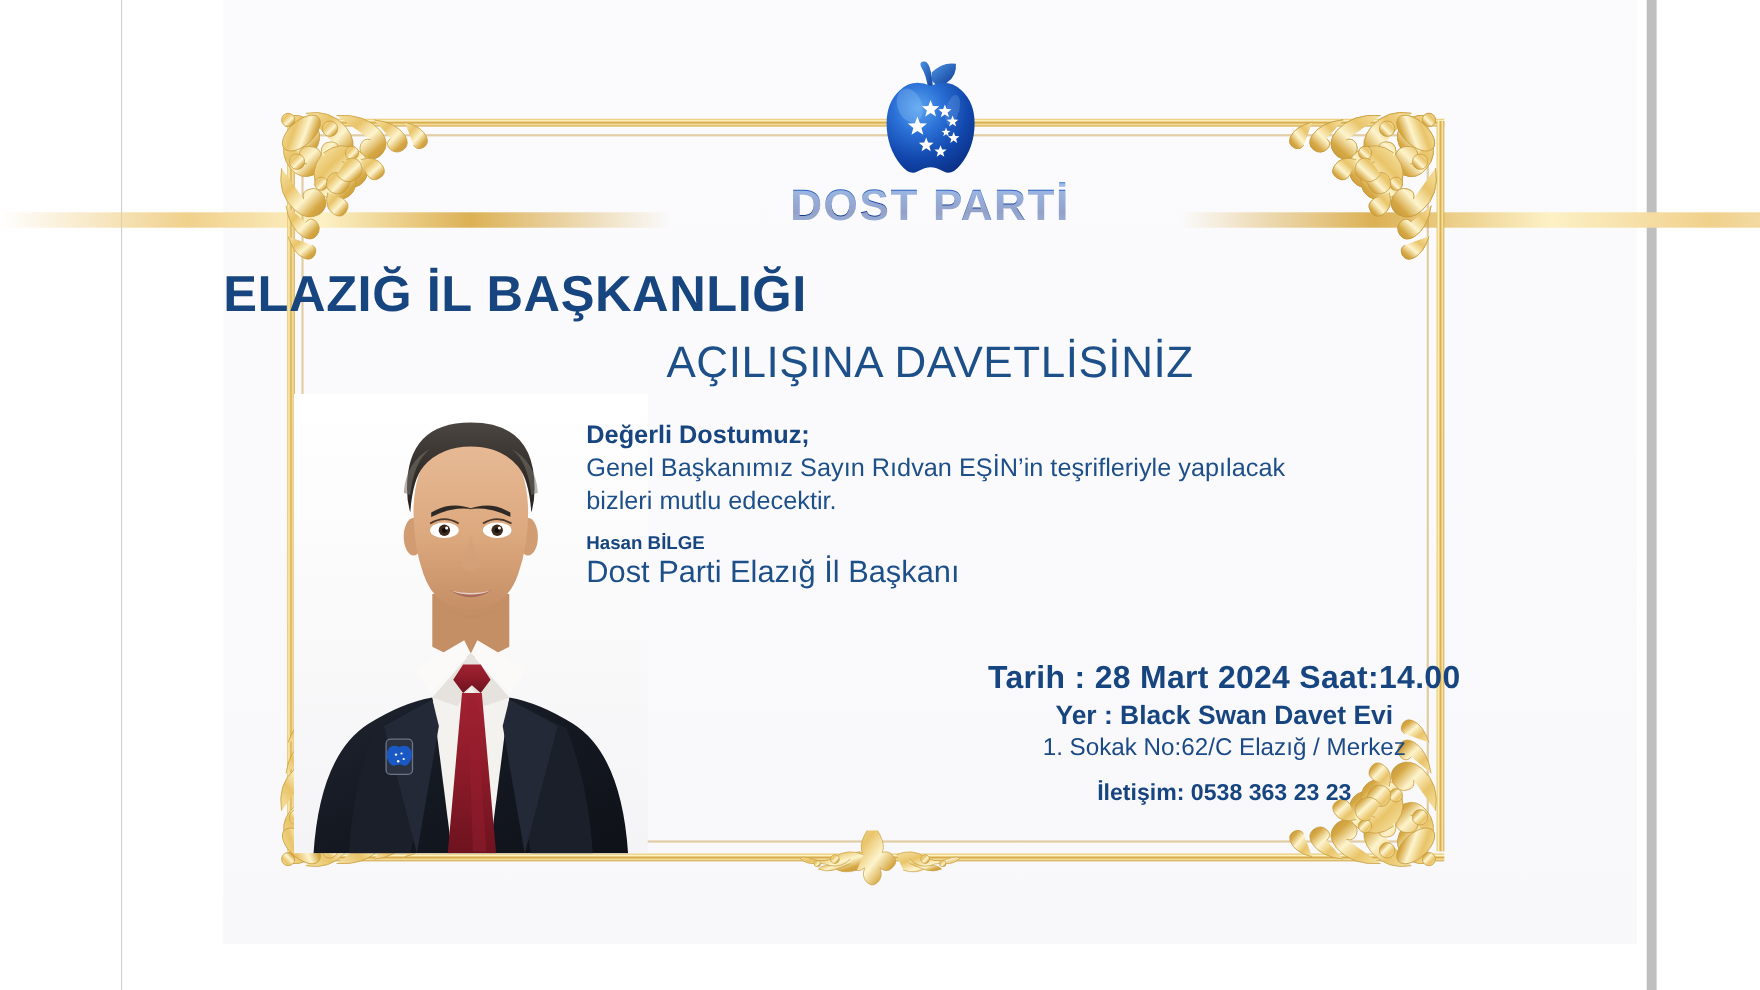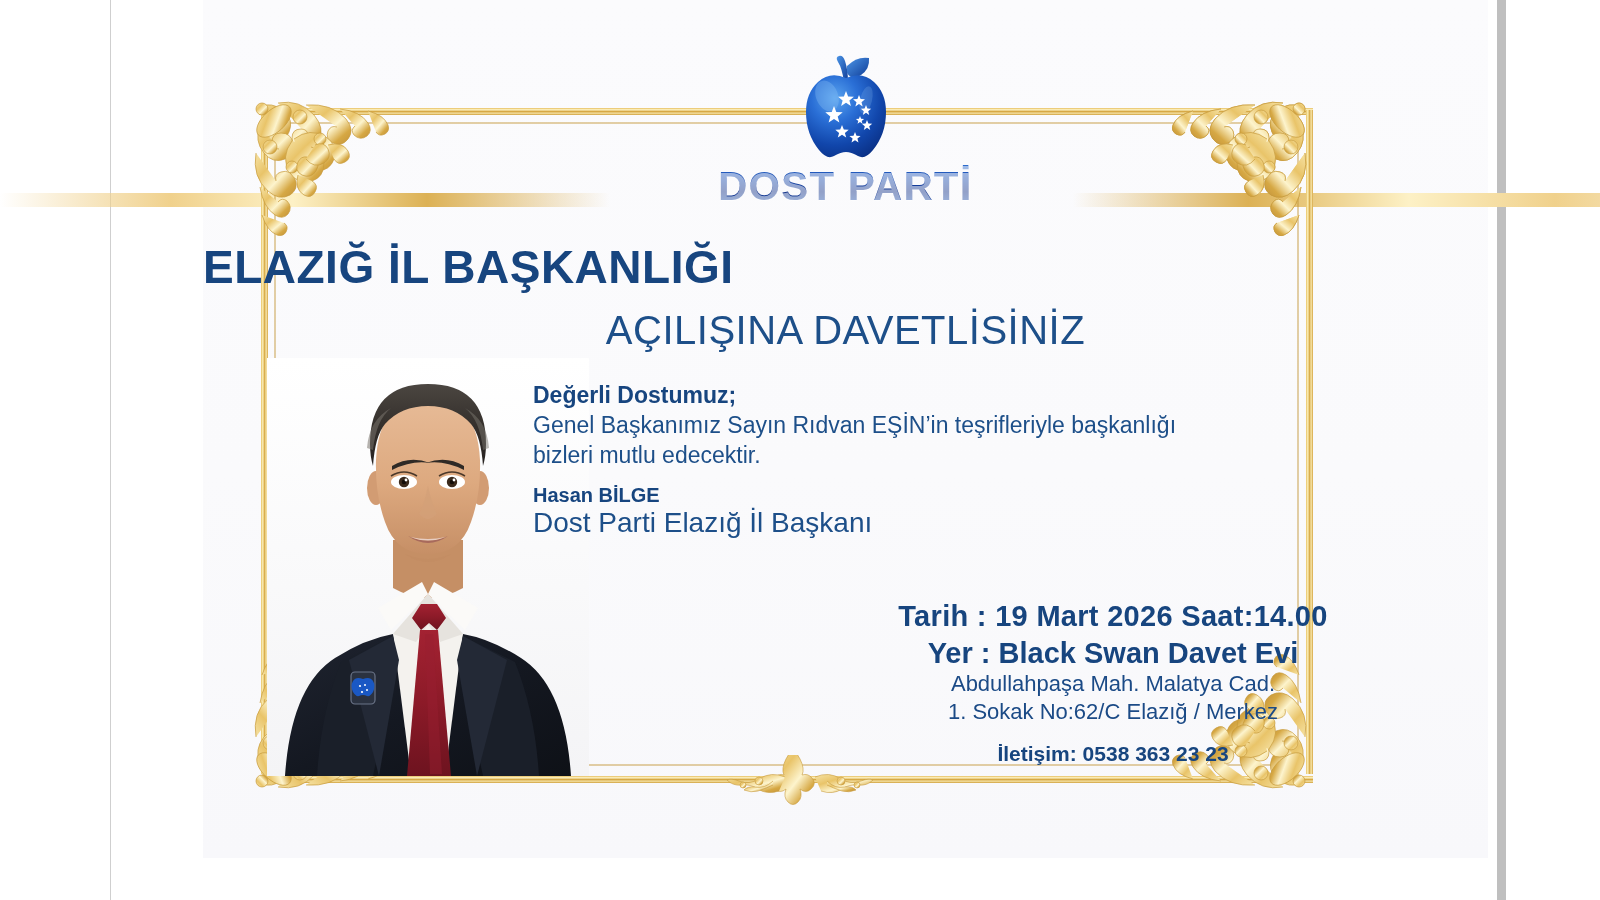--- a/index.html
+++ b/index.html
@@ -83,27 +83,27 @@
   #photo{
     position:absolute;left:64px;top:358px;width:322px;height:418px;
     overflow:hidden;
   }
   #photo svg{display:block;}
 
   
   #body-col{position:absolute;left:330px;top:380px;width:900px;color:#1d4f89;}
   .bodyline{font-size:23px;line-height:30px;}
   .bodyline.b{font-weight:bold;color:#17457f;}
-  #sign-name{margin-top:14px;font-size:20px;font-weight:bold;color:#17457f;}
+  #sign-name{margin-top:14px;font-size:17px;font-weight:bold;color:#17457f;}
   #sign-role{font-size:28px;color:#1d4f89;}
 
   
   #details{position:absolute;left:530px;top:600px;width:760px;text-align:center;color:#1b4a86;}
   #line-date{font-size:29px;font-weight:bold;color:#17457f;letter-spacing:.3px;}
-  #line-venue{font-size:29px;font-weight:bold;color:#17457f;margin-top:4px;}
+  #line-venue{font-size:24px;font-weight:bold;color:#17457f;margin-top:4px;}
   .addr{font-size:22px;color:#1b4a86;line-height:28px;}
   #line-contact{font-size:21px;font-weight:bold;color:#17457f;margin-top:16px;}
 </style>
 </head>
 <body>
 
 <div id="viewer-left-edge"></div>
 <div id="viewer-scrollbar"></div>
 
 <div id="card">
@@ -377,27 +377,26 @@
 
       <path d="M141 178 q20 9 40 0 q-20 14 -40 0z" fill="#a86a5c"></path>
       <path d="M143 179 q18 7 36 0 q-18 4 -36 0z" fill="#e8cfc4"></path>
 
       <path d="M138 196 q23 10 46 0 q-23 16 -46 0z" fill="#c08a62" opacity=".4"></path>
     </svg>
   </div>
 
   <div id="body-col">
     <div class="bodyline b">Değerli Dostumuz;</div>
-    <div class="bodyline"><span class="b">Genel Başkanımız Sayın Rıdvan EŞİN</span><span>’in teşrifleriyle başkanlığı</span></div>
+    <div class="bodyline"><span class="b">Genel Başkanımız Sayın Rıdvan EŞİN</span><span>’in teşrifleriyle yapılacak</span></div>
     <div class="bodyline">bizleri mutlu edecektir.</div>
     <div id="sign-name">Hasan BİLGE</div>
     <div id="sign-role">Dost Parti Elazığ İl Başkanı</div>
   </div>
 
   <div id="details">
-    <div id="line-date">Tarih   : 19 Mart 2026  Saat:14.00</div>
+    <div id="line-date">Tarih   : 28 Mart 2024  Saat:14.00</div>
     <div id="line-venue">Yer : Black Swan Davet Evi</div>
-    <div class="addr">Abdullahpaşa Mah. Malatya Cad.</div>
     <div class="addr">1. Sokak No:62/C Elazığ / Merkez</div>
     <div id="line-contact"><span>İletişim:</span> <span>0538 363 23 23</span></div>
   </div>
 
 </div>
 
 </body></html>

